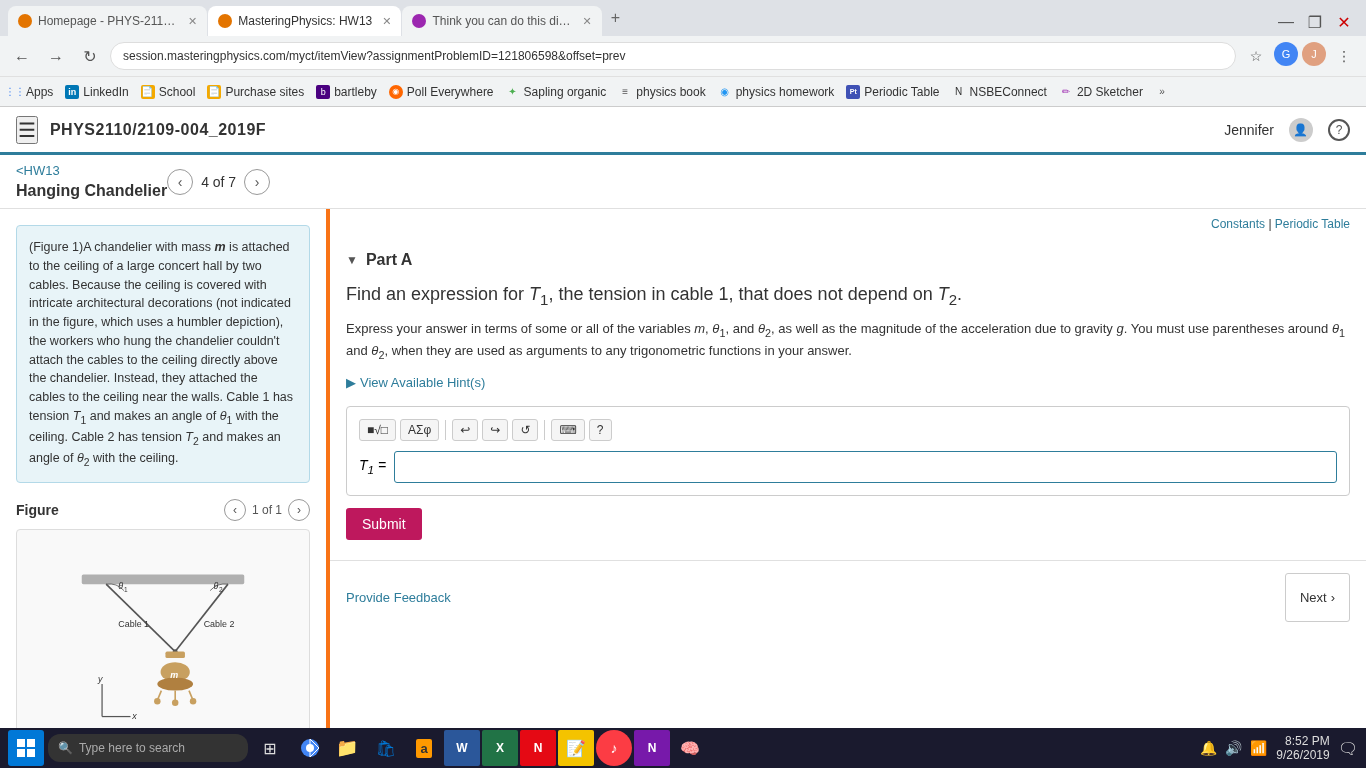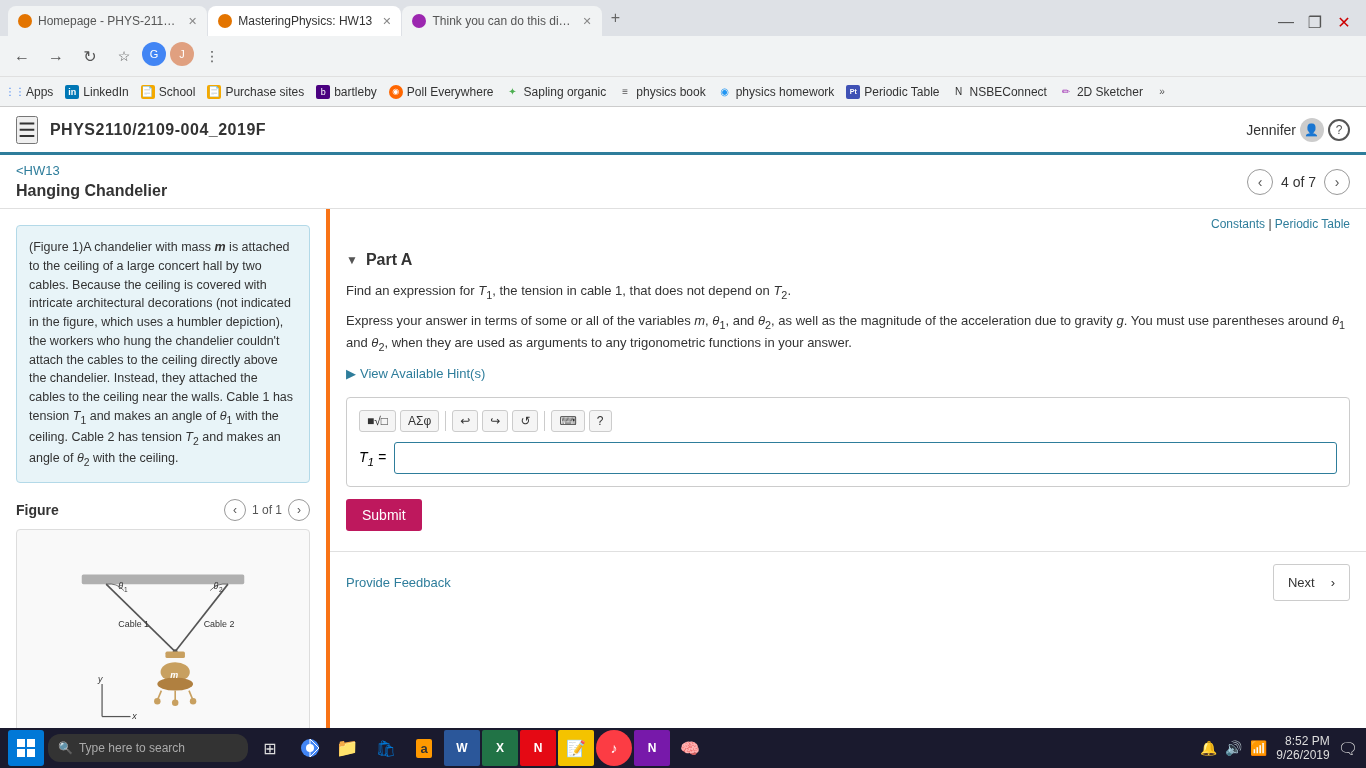--- a/index.html
+++ b/index.html
@@ -37,21 +37,21 @@
     .bm-periodic { background: #3f51b5; border-radius: 2px; color: white; font-size: 7px; font-weight: bold; }
     .bm-nsbe { color: #333; }
     .bm-2d { color: #9c27b0; }
     .bm-more { color: #555; }
 
     
     .app-header { display: flex; align-items: center; justify-content: space-between; height: 48px; background: #fff; border-bottom: 3px solid #2e7d9b; padding: 0 16px; }
     .header-left { display: flex; align-items: center; gap: 12px; }
     .hamburger { font-size: 20px; color: #333; cursor: pointer; }
     .app-title { font-size: 16px; font-weight: bold; color: #333; letter-spacing: 0.5px; }
-    .header-right { display: flex; align-items: center; gap: 4px; }
+    .header-right { display: flex; align-items: center; gap: 15px; }
     .user-name { font-size: 14px; color: #333; }
     .user-icon { width: 24px; height: 24px; border-radius: 50%; background: #ccc; display: flex; align-items: center; justify-content: center; font-size: 12px; }
     .help-icon { width: 22px; height: 22px; border-radius: 50%; border: 2px solid #555; display: flex; align-items: center; justify-content: center; font-size: 12px; color: #555; cursor: pointer; }
     .back-link { color: #2e7d9b; font-size: 13px; cursor: pointer; text-decoration: none; }
     .problem-title { font-size: 16px; font-weight: bold; color: #333; margin-top: 4px; }
     .nav-controls { display: flex; align-items: center; gap: 8px; }
     .nav-arrow { width: 26px; height: 26px; border-radius: 50%; border: 1px solid #999; background: #fff; cursor: pointer; display: flex; align-items: center; justify-content: center; font-size: 14px; color: #555; }
     .problem-counter { font-size: 14px; color: #333; }
 
     
@@ -74,39 +74,39 @@
     .right-panel { flex: 1; overflow-y: auto; padding: 0; }
     .constants-bar { text-align: right; padding: 8px 16px; font-size: 12px; }
     .constants-bar a { color: #2e7d9b; text-decoration: none; cursor: pointer; }
     .constants-sep { color: #333; }
 
     .part-section { padding: 12px 16px; }
     .part-header { display: flex; align-items: center; gap: 8px; margin-bottom: 12px; }
     .part-arrow { color: #555; font-size: 12px; cursor: pointer; }
     .part-title { font-size: 16px; font-weight: bold; color: #333; }
 
-    .question-text { font-size: 13px; color: #333; line-height: 1.5; margin-bottom: 8px; }
+    .question-text { font-size: 18px; color: #333; line-height: 1.5; margin-bottom: 8px; }
     .question-sub { font-size: 13px; color: #333; line-height: 1.5; margin-bottom: 12px; }
 
     .hint-link { color: #2e7d9b; font-size: 13px; cursor: pointer; display: flex; align-items: center; gap: 4px; margin-bottom: 16px; }
 
     .answer-box { border: 1px solid #ccc; border-radius: 4px; padding: 12px; background: #fff; }
     .answer-toolbar { display: flex; align-items: center; gap: 4px; margin-bottom: 10px; }
     .toolbar-btn { padding: 3px 7px; border: 1px solid #ccc; background: #f5f5f5; border-radius: 3px; font-size: 12px; cursor: pointer; color: #333; display: flex; align-items: center; gap: 2px; }
     .toolbar-sep { width: 1px; height: 20px; background: #ccc; margin: 0 2px; }
 
     .answer-input-row { display: flex; align-items: center; gap: 8px; }
     .answer-label { font-size: 14px; color: #000000; font-style: italic; }
     .answer-input { flex: 1; height: 32px; border: 1px solid #2e7d9b; border-radius: 3px; padding: 0 8px; font-size: 14px; }
 
     .submit-btn { display: inline-block; margin-top: 12px; padding: 8px 16px; background: #be185d; color: #fff; border: none; border-radius: 3px; font-size: 14px; cursor: pointer; }
 
     .bottom-bar { display: flex; align-items: center; justify-content: space-between; padding: 12px 16px; border-top: 1px solid #e0e0e0; margin-top: 8px; }
     .feedback-link { color: #2e7d9b; font-size: 13px; cursor: pointer; }
-    .next-btn { padding: 10px 14px; background: #fff; border: 1px solid #ccc; border-radius: 3px; font-size: 13px; cursor: pointer; color: #333; display: flex; align-items: center; gap: 16px; }
+    .next-btn { padding: 16px 14px; background: #fff; border: 1px solid #ccc; border-radius: 3px; font-size: 13px; cursor: pointer; color: #333; display: flex; align-items: center; gap: 4px; }
 
     
     .taskbar { position: fixed; bottom: 0; left: 0; right: 0; height: 40px; background: #1a1a2e; display: flex; align-items: center; justify-content: space-between; padding: 0 8px; z-index: 100; }
     .taskbar-left { display: flex; align-items: center; gap: 4px; }
     .start-btn { width: 36px; height: 36px; background: #0078d7; border-radius: 3px; display: flex; align-items: center; justify-content: center; cursor: pointer; color: white; font-size: 14px; }
     .search-bar { display: flex; align-items: center; background: #333; border-radius: 12px; height: 28px; padding: 0 10px; gap: 6px; width: 200px; }
     .search-bar-icon { color: #aaa; font-size: 12px; }
     .search-bar-text { color: #aaa; font-size: 12px; }
     .taskbar-icons { display: flex; align-items: center; gap: 2px; }
     .taskbar-icon { width: 36px; height: 36px; display: flex; align-items: center; justify-content: center; cursor: pointer; border-radius: 3px; }
@@ -141,20 +141,21 @@
     <div style="flex:1"></div>
     <button class="nav-btn">—</button>
     <button class="nav-btn">❐</button>
     <button class="nav-btn" style="color:#c00;">✕</button>
   </div>
 
   <div class="address-bar">
     <button class="nav-btn">←</button>
     <button class="nav-btn">→</button>
     <button class="nav-btn">↻</button>
+    <input class="address-input" readonly="" value="session.masteringphysics.com/myct/itemView?assignmentProblemID=121806598&amp;offset=prev" style="">
     <div class="toolbar-icons">
       <button class="toolbar-icon">☆</button>
       <button class="toolbar-icon" style="width:24px;height:24px;border-radius:50%;background:#4285f4;color:white;font-size:11px;border:none;cursor:pointer;">G</button>
       <button class="toolbar-icon" style="width:24px;height:24px;border-radius:50%;background:#e0a080;color:white;font-size:11px;border:none;cursor:pointer;">J</button>
       <button class="toolbar-icon">⋮</button>
     </div>
   </div>
 
   <div class="bookmarks-bar">
     <div class="bookmark-item">
@@ -216,21 +217,21 @@
     <button class="hamburger">☰</button>
     <span class="app-title">PHYS2110/2109-004_2019F</span>
   </div>
   <div class="header-right">
     <span class="user-name">Jennifer</span>
     <div class="user-icon">👤</div>
     <div class="help-icon">?</div>
   </div>
 </div>
 
-<div style="padding:8px 16px; display:flex; align-items:center; justify-content:space-between; border-bottom:1px solid #e0e0e0;">
+<div style="padding:8px 16px; display:flex; align-items:center; border-bottom:1px solid #e0e0e0;">
   <div>
     <a class="back-link">&lt;HW13</a>
     <div class="problem-title">Hanging Chandelier</div>
   </div>
   <div class="nav-controls">
     <button class="nav-arrow">‹</button>
     <span class="problem-counter">4 of 7</span>
     <button class="nav-arrow">›</button>
   </div>
 </div>

